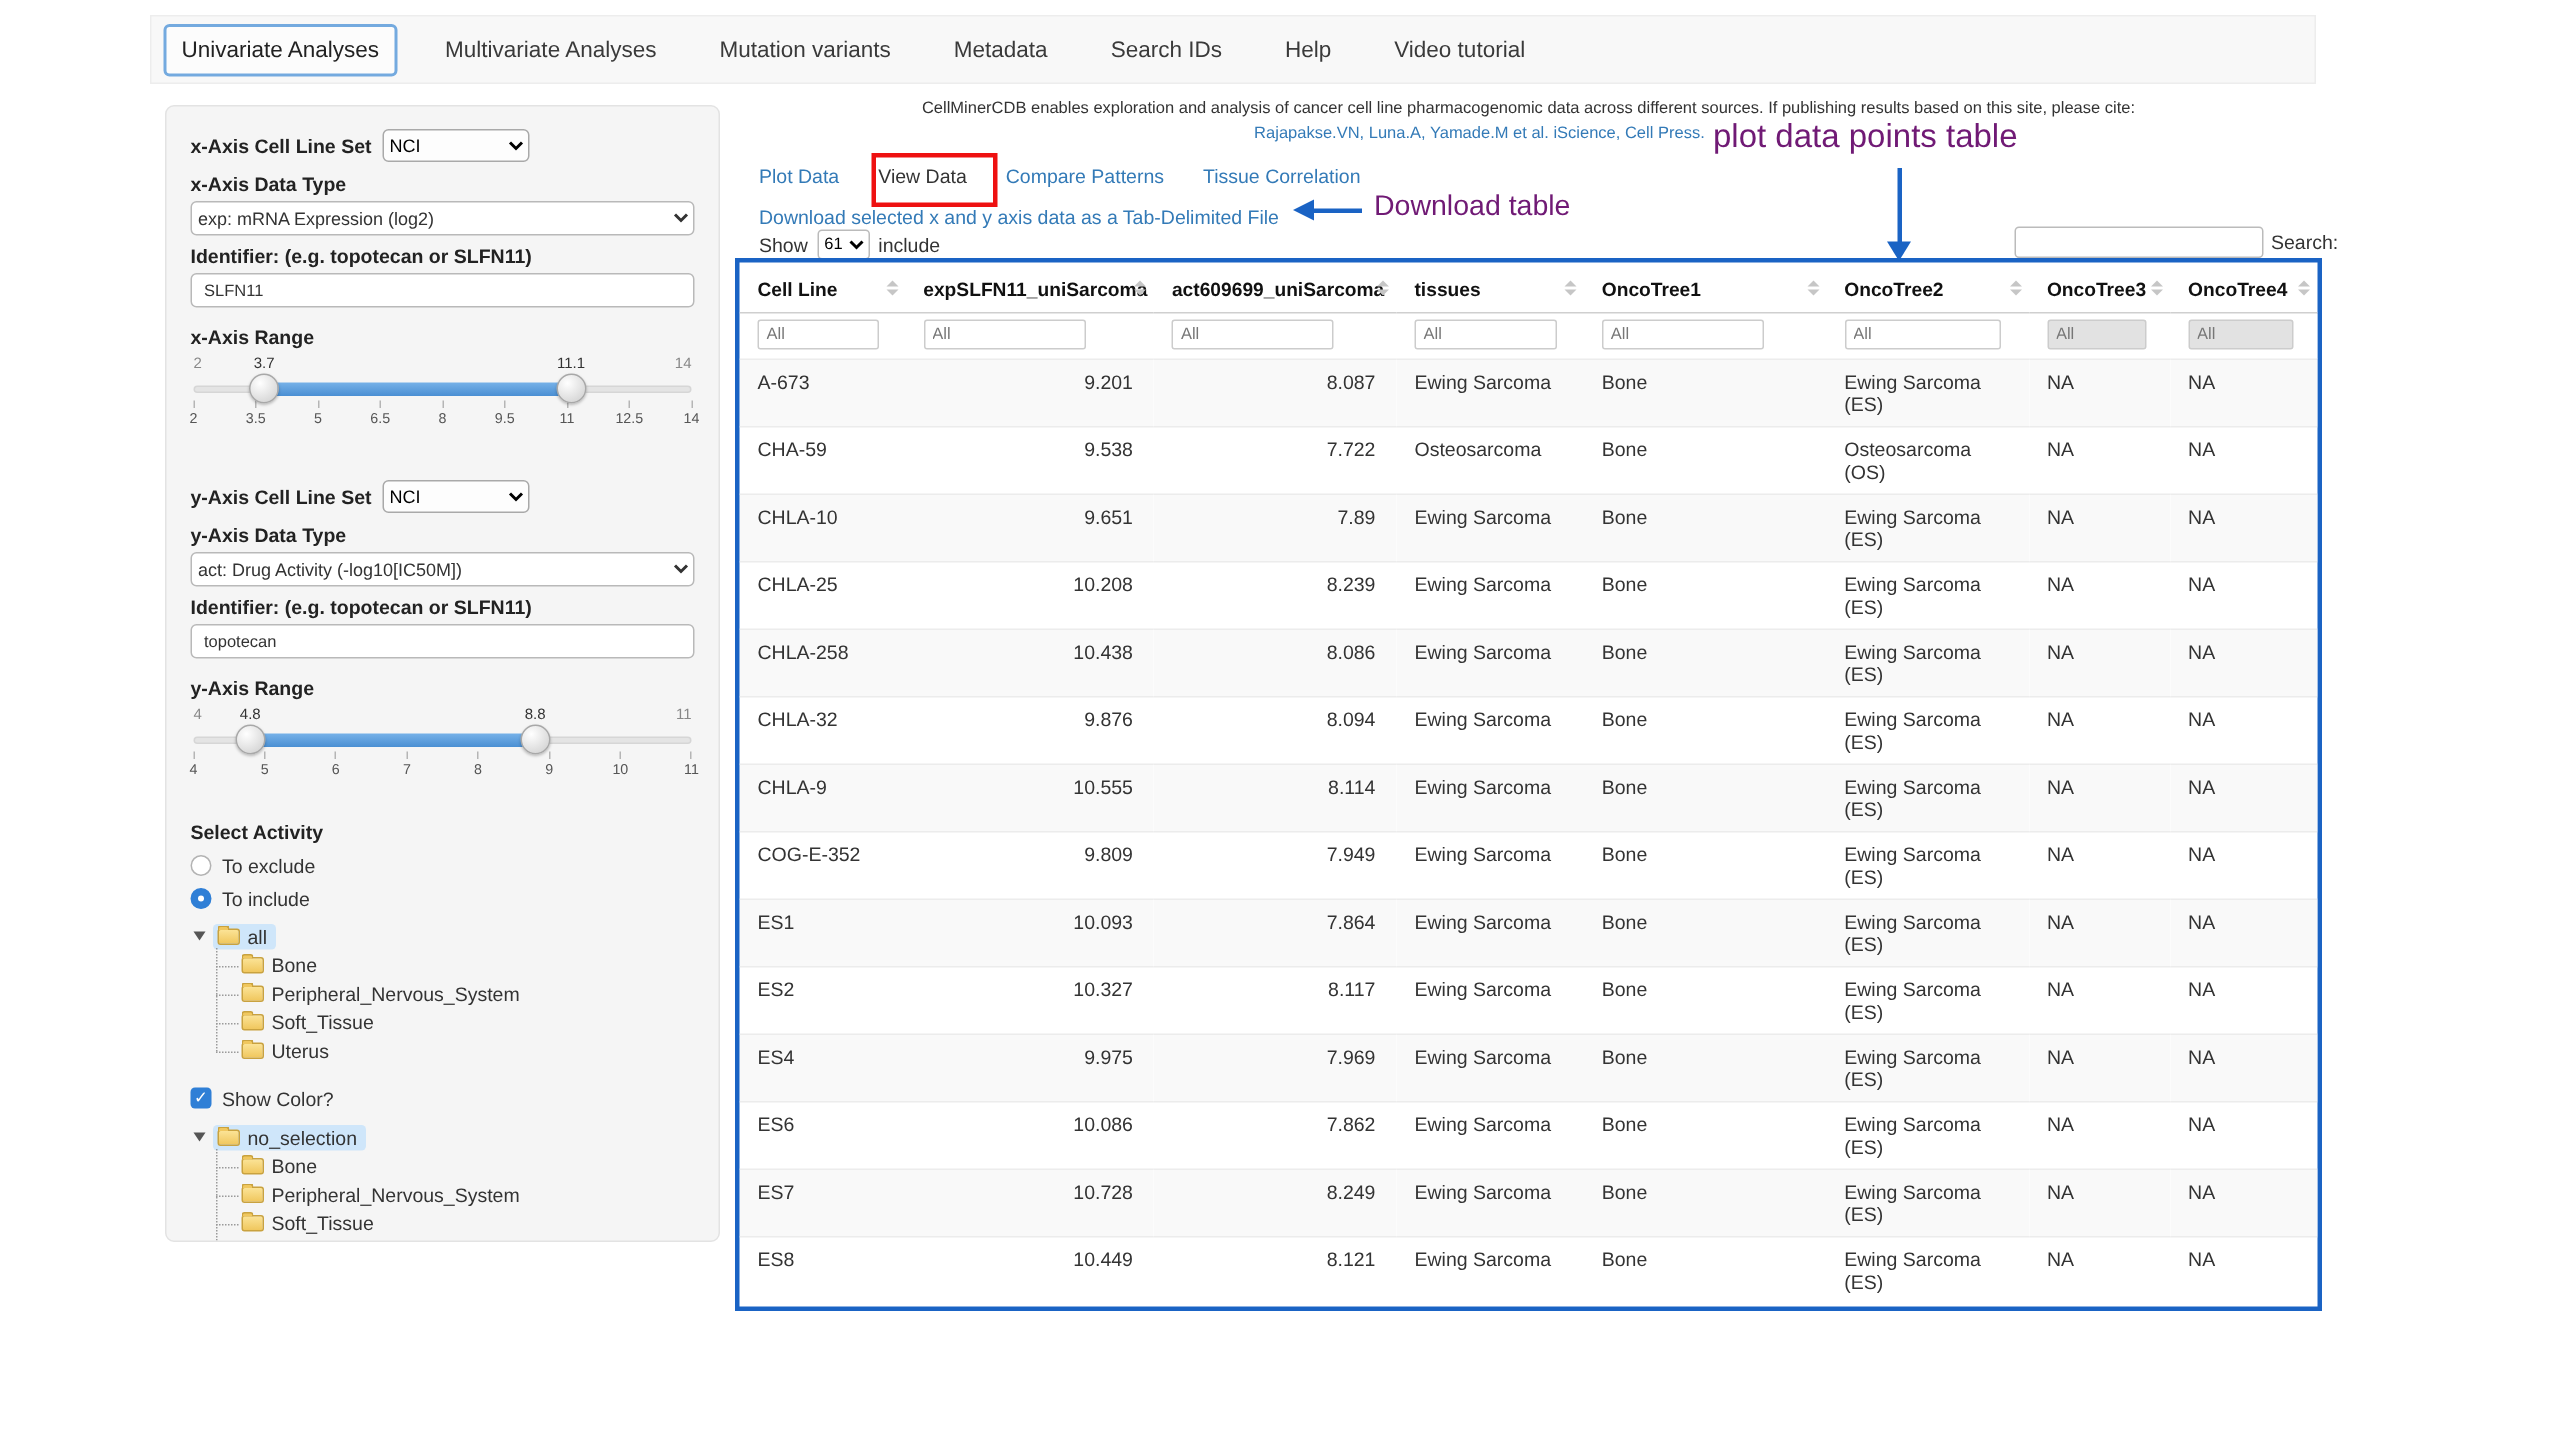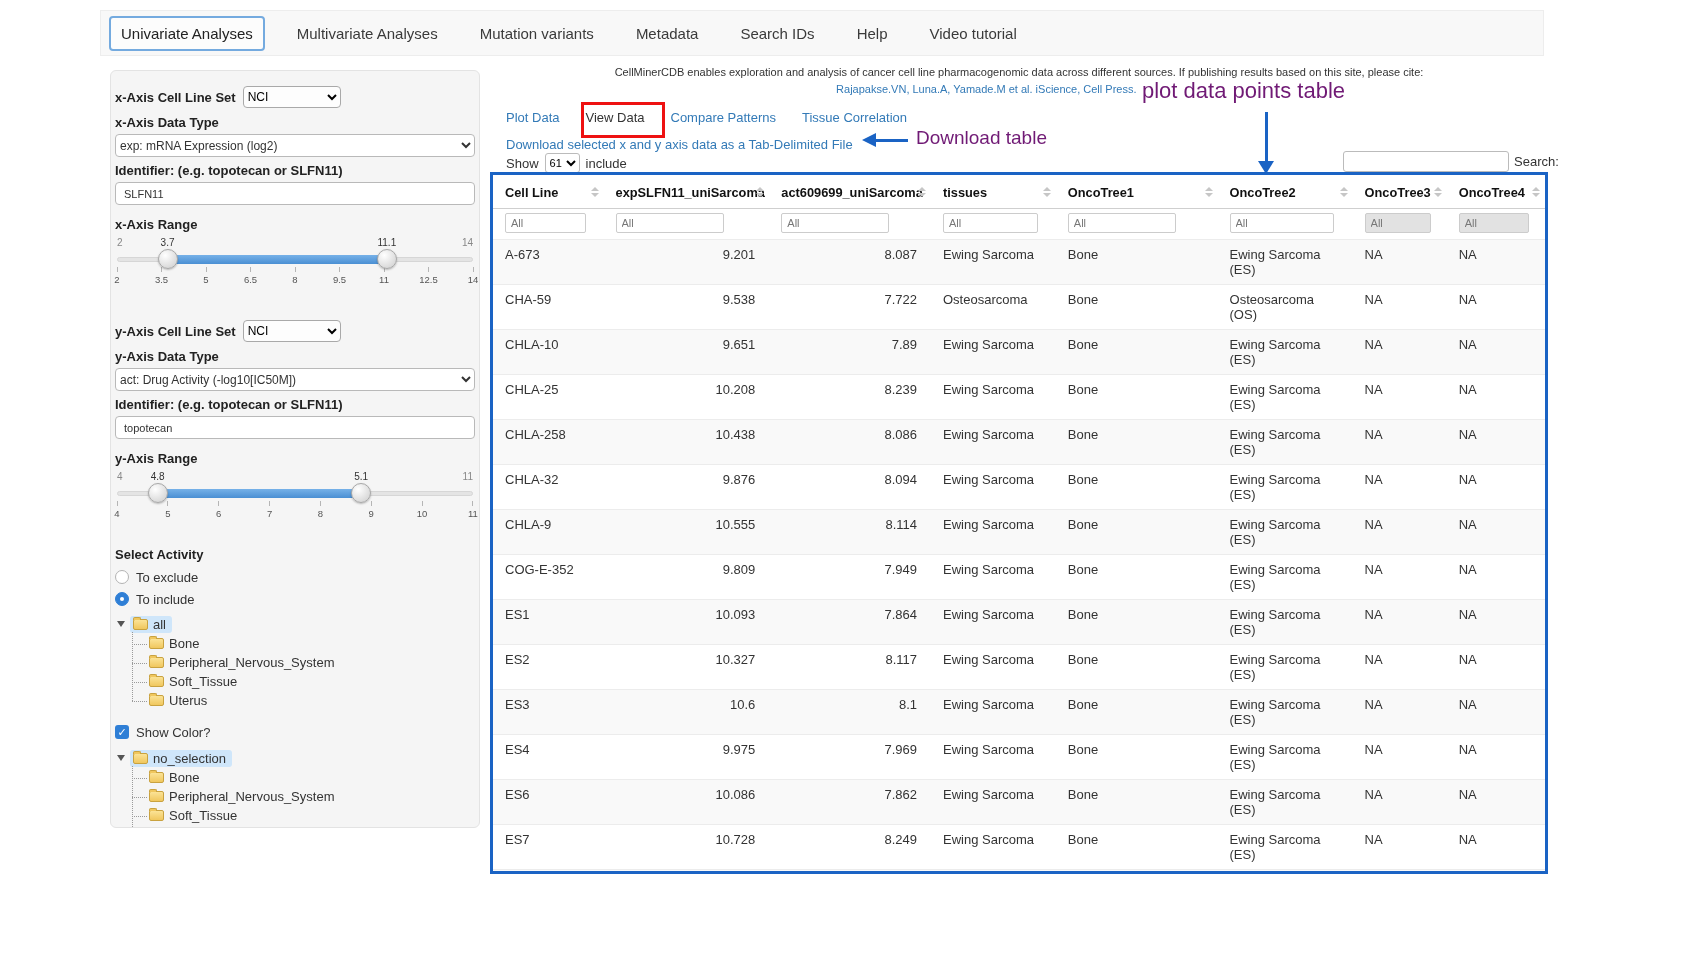--- a/index.html
+++ b/index.html
@@ -4,21 +4,21 @@
 <style>
   html,body{margin:0;padding:0;background:#fff;font-family:"Liberation Sans","DejaVu Sans",sans-serif;overflow:hidden;}
   .page{position:relative;width:1700px;height:956px;background:#fff;overflow:hidden;}
 
   
   .topnav{position:absolute;left:100px;top:10px;width:1444px;height:46px;background:#f8f8f8;border:1px solid #ededed;display:flex;align-items:center;gap:22px;padding-left:8px;box-sizing:border-box;}
   .nav-item{font-size:15px;color:#3a3a3a;padding:7px 10px;cursor:pointer;white-space:nowrap;}
   .nav-item.active{border:2px solid #74aadf;border-radius:4px;background:#fcfcfc;color:#222;}
 
   
-  .sidebar{position:absolute;left:110px;top:70px;width:370px;height:758px;background:#f5f5f5;border:1px solid #e3e3e3;border-radius:6px;box-sizing:border-box;padding:14px 4px;overflow:hidden;}
+  .sidebar{position:absolute;left:110px;top:70px;width:370px;height:758px;background:#f5f5f5;border:1px solid #e3e3e3;border-radius:6px;box-sizing:border-box;padding:14px 16px;overflow:hidden;}
   .inline-row{display:flex;align-items:center;gap:7px;height:24px;}
   .lbl{font-weight:bold;font-size:13px;color:#222;white-space:nowrap;}
   .side-label{font-weight:bold;font-size:13px;color:#222;margin:6px 0 3px;line-height:16px;}
   .side-label.gap{margin-top:12px;}
   select.small{height:22px;font-size:12px;border:1px solid #a9a9a9;border-radius:4px;background:#fdfdfd;width:98px;}
   select.wide,input.wide{width:100%;height:23px;font-size:12px;border:1px solid #b9b9b9;border-radius:4px;background:#fff;box-sizing:border-box;color:#333;}
   input.wide{padding-left:8px;font-size:11px;}
   .section-gap{margin-top:30px;}
   .tissue-gap{margin-top:24px;}
 
@@ -183,21 +183,21 @@
     <select class="wide"><option>act: Drug Activity (-log10[IC50M])</option></select>
 
     <div class="side-label">Identifier: (e.g. topotecan or SLFN11)</div>
     <input class="wide" value="topotecan" style="">
 
     <div class="side-label gap">y-Axis Range</div>
     <div class="slider">
       <span class="sl-min">4</span>
       <span class="sl-max">11</span>
       <span class="sl-from" style="left:11.4%">4.8</span>
-      <span class="sl-to" style="left:68.6%">5.1</span>
+      <span class="sl-to" style="left:68.6%">8.8</span>
       <div class="sl-track"></div>
       <div class="sl-bar" style="left:11.4%;width:57.2%"></div>
       <div class="sl-handle" style="left:11.4%"></div>
       <div class="sl-handle" style="left:68.6%"></div>
       <div class="sl-ticks">
           <span class="tick">
             <i></i>
             <b>4</b>
           </span>
           <span class="tick">
@@ -457,30 +457,20 @@
             <td>ES2</td>
             <td class="num">10.327</td>
             <td class="num">8.117</td>
             <td>Ewing Sarcoma</td>
             <td>Bone</td>
             <td>Ewing Sarcoma (ES)</td>
             <td>NA</td>
             <td>NA</td>
           </tr>
           <tr>
-            <td>ES3</td>
-            <td class="num">10.6</td>
-            <td class="num">8.1</td>
-            <td>Ewing Sarcoma</td>
-            <td>Bone</td>
-            <td>Ewing Sarcoma (ES)</td>
-            <td>NA</td>
-            <td>NA</td>
-          </tr>
-          <tr>
             <td>ES4</td>
             <td class="num">9.975</td>
             <td class="num">7.969</td>
             <td>Ewing Sarcoma</td>
             <td>Bone</td>
             <td>Ewing Sarcoma (ES)</td>
             <td>NA</td>
             <td>NA</td>
           </tr>
           <tr>

